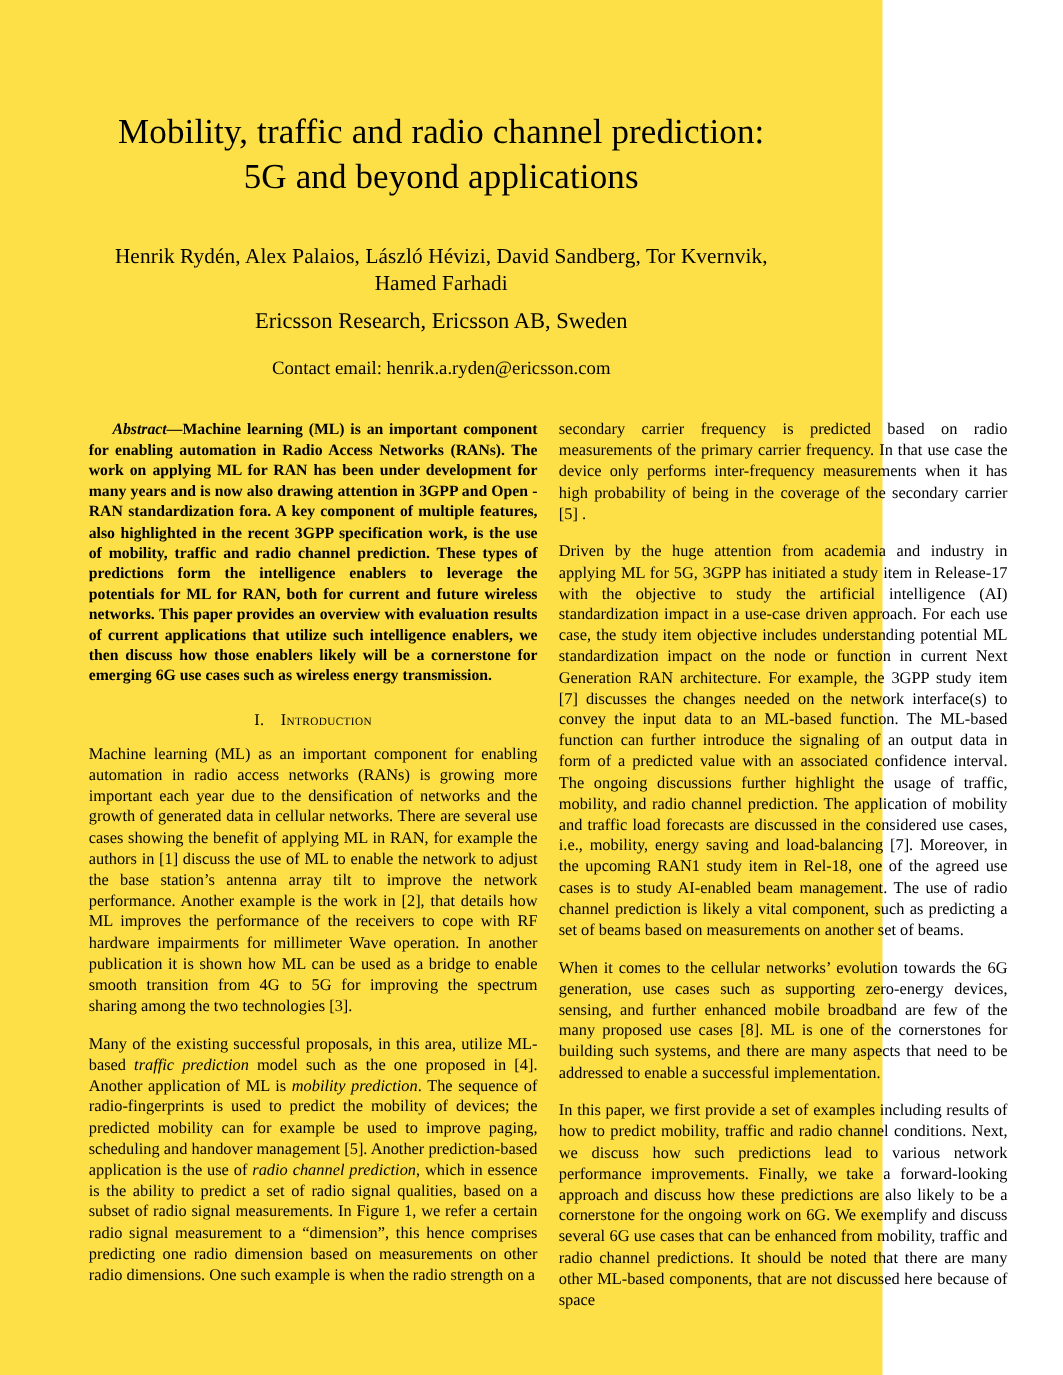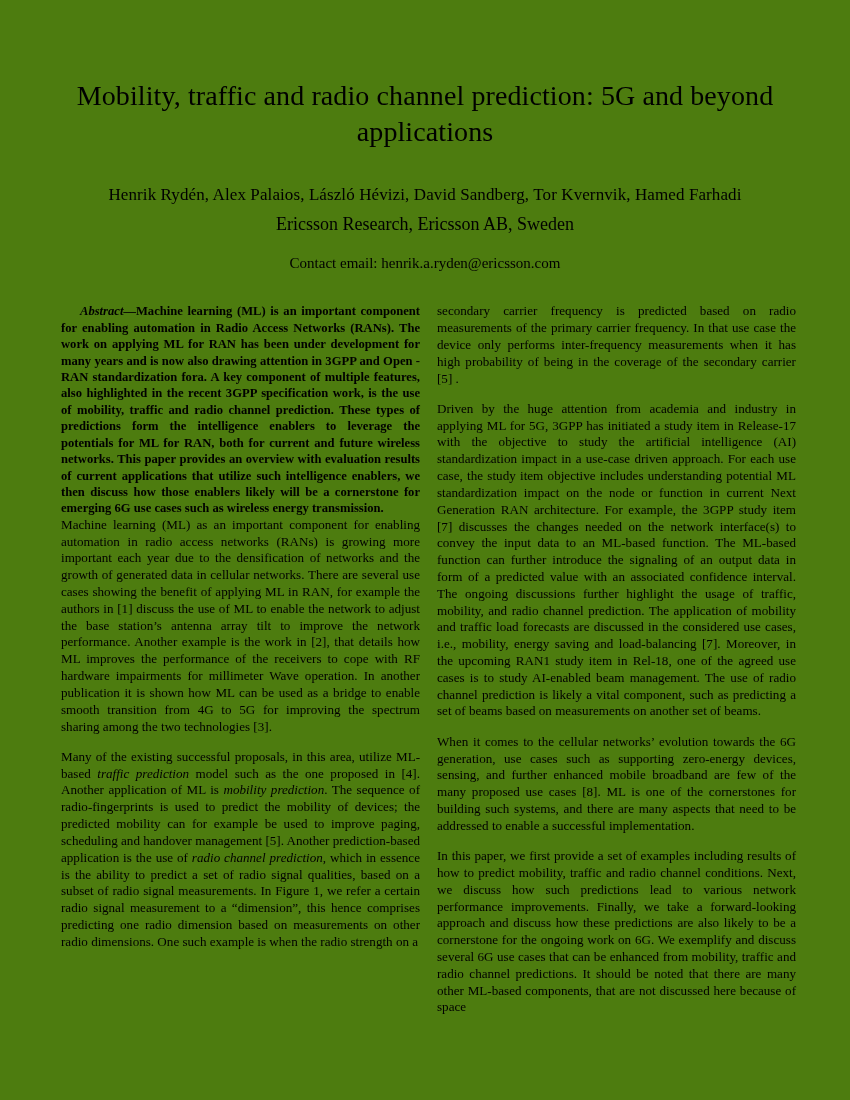--- a/index.html
+++ b/index.html
@@ -8,26 +8,26 @@
     background: #ffffff;
   }
   body {
     width: 850px;
     height: 1100px;
     font-family: "Liberation Serif", "DejaVu Serif", serif;
     color: #000000;
     overflow: hidden;
   }
   .page {
-    width: 850px;
+    width: 706px;
     height: 1100px;
     position: relative;
     box-sizing: border-box;
-    padding: 6px;
-    background: #4d7c0f;
+    padding: 16px;
+    background: #fde047;
   }
 
   
   .header {
     padding: 72px 62px 0 62px;
     text-align: center;
   }
   .paper-title {
     font-size: 28px;
     line-height: 1.28;
@@ -126,20 +126,23 @@
   </div>
 
   <div class="columns">
 
     <div class="column">
       <p class="abstract">
         <span class="lead">Abstract—</span><span>Machine learning (ML) is an important component for enabling automation in Radio Access Networks (RANs). The work on applying ML for RAN has been under development for many years and is now also drawing attention in 3GPP and Open -RAN standardization fora. A key component of multiple features, also highlighted in the recent 3GPP specification work, is the use of mobility, traffic and radio channel prediction. These types of predictions form the intelligence enablers to leverage the potentials for ML for RAN, both for current and future wireless networks. This paper provides an overview with evaluation results of current applications that utilize such intelligence enablers, we then discuss how those enablers likely will be a cornerstone for emerging 6G use cases such as wireless energy transmission.</span>
       </p>
 
 
+      <div class="section-heading">
+        <span class="numeral">I.</span><span>Introduction</span>
+      </div>
 
       <div id="left-col-body">
           <p class="body-par col-first-par">Machine learning (ML) as an important component for enabling automation in radio access networks (RANs) is growing more important each year due to the densification of networks and the growth of generated data in cellular networks. There are several use cases showing the benefit of applying ML in RAN, for example the authors in [1] discuss the use of ML to enable the network to adjust the base station’s antenna array tilt to improve the network performance. Another example is the work in [2], that details how ML improves the performance of the receivers to cope with RF hardware impairments for millimeter Wave operation. In another publication it is shown how ML can be used as a bridge to enable smooth transition from 4G to 5G for improving the spectrum sharing among the two technologies [3].</p>
           <p class="body-par">Many of the existing successful proposals, in this area, utilize ML-based <em>traffic prediction</em> model such as the one proposed in [4]. Another application of ML is <em>mobility prediction</em>. The sequence of radio-fingerprints is used to predict the mobility of devices; the predicted mobility can for example be used to improve paging, scheduling and handover management [5]. Another prediction-based application is the use of <em>radio channel prediction</em>, which in essence is the ability to predict a set of radio signal qualities, based on a subset of radio signal measurements. In Figure 1, we refer a certain radio signal measurement to a “dimension”, this hence comprises predicting one radio dimension based on measurements on other radio dimensions. One such example is when the radio strength on a</p>
         </div>
     </div>
 
     <div class="column">
       <div id="right-col-body">
           <p class="body-par col-first-par">secondary carrier frequency is predicted based on radio measurements of the primary carrier frequency. In that use case the device only performs inter-frequency measurements when it has high probability of being in the coverage of the secondary carrier [5] .</p>

